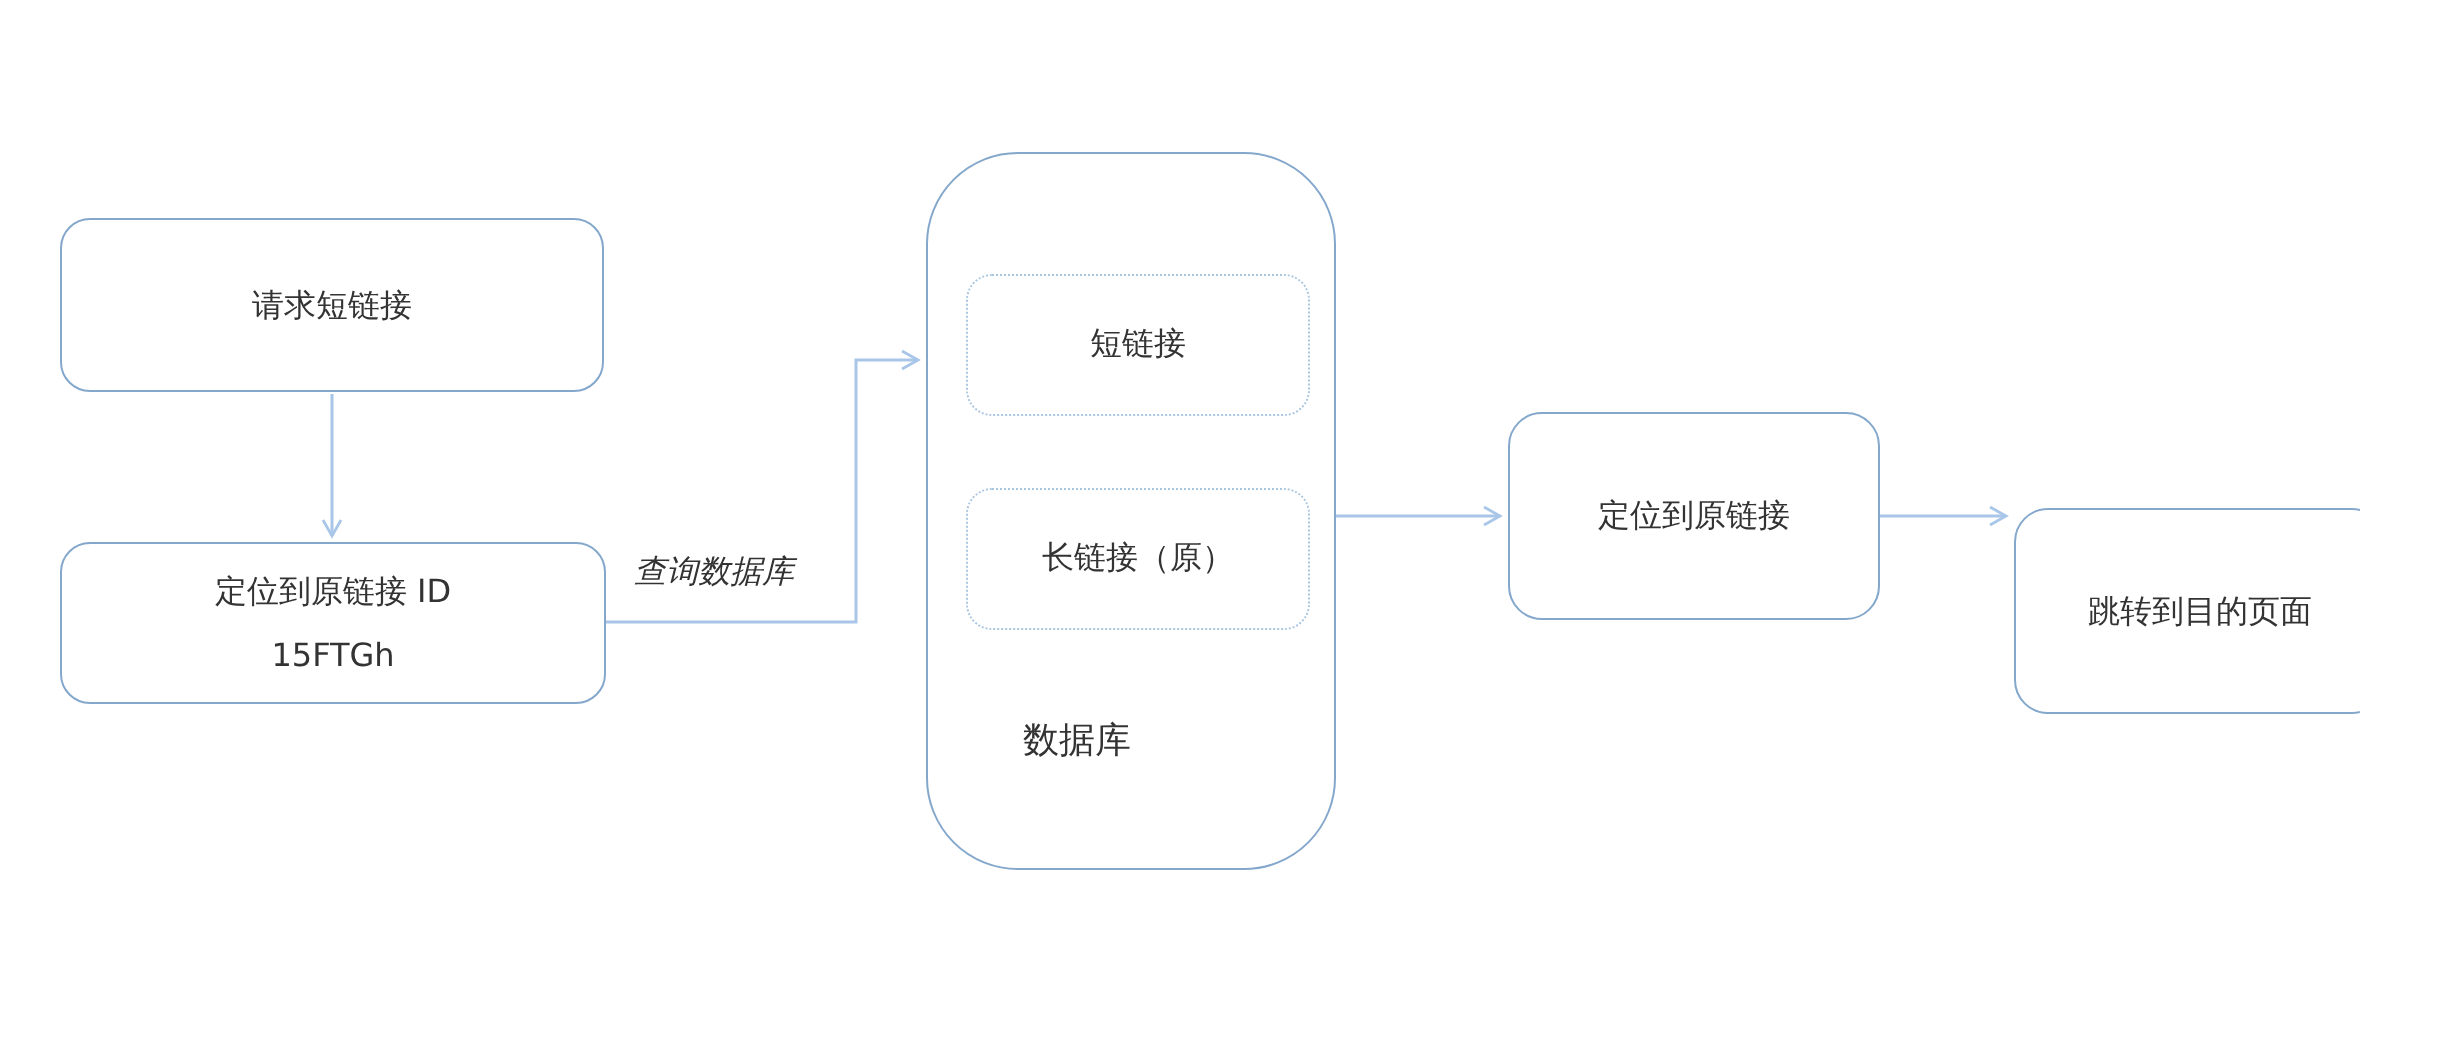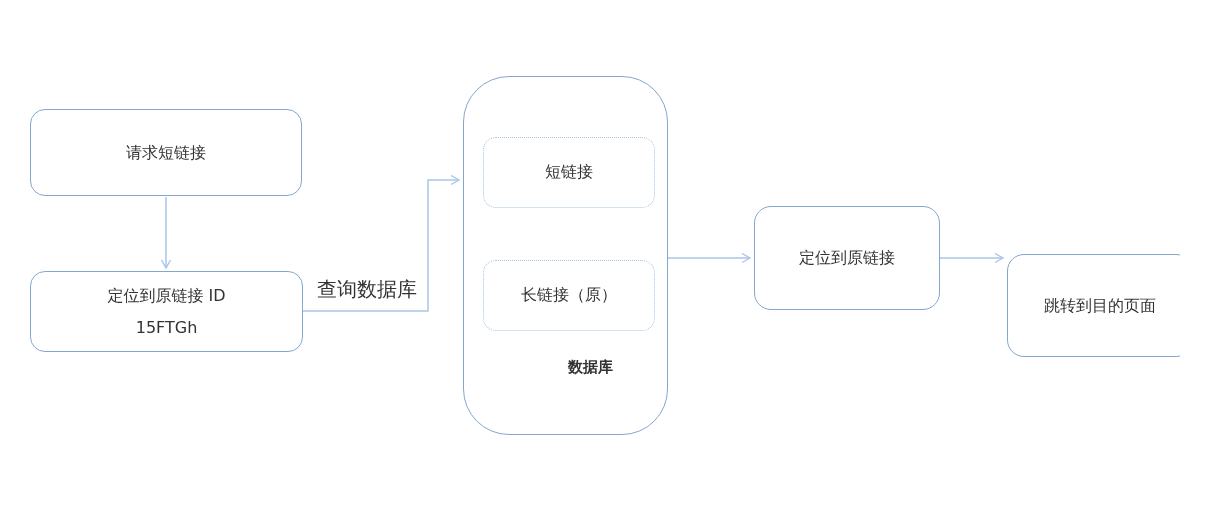--- a/index.html
+++ b/index.html
@@ -58,37 +58,38 @@
     background:var(--background);
     display:flex;
     align-items:center;
     justify-content:center;
     text-align:center;
     font-size:16px;
     color:var(--text);
     font-family:Liberation Mono, monospace;
   }
   .dashed-short{left:483px;top:137px;width:172px;height:71px;}
-  .dashed-long{left:483px;top:260px;width:172px;height:71px;}
+  .dashed-long{left:483px;top:244px;width:172px;height:71px;}
   .db-label{
     position:absolute;
-    left:488px;top:358px;width:205px;
+    left:436px;top:358px;width:205px;
     text-align:center;
-    font-weight:bold;
-    font-size:15px;
+    font-weight:normal;
+    font-size:18px;
     color:var(--text);
   }
   .node-locate{left:754px;top:206px;width:186px;height:104px;border-radius:17px;}
   .node-jump{left:1007px;top:207px;width:186px;height:103px;border-radius:17px;margin-top:47px;}
   .edge-label{
     position:absolute;
     left:317px;top:276px;
-    font-size:20px;
+    font-size:16px;
     color:var(--text);
     white-space:nowrap;
+    font-style:italic;
   }
 </style>
 </head>
 <body>
 
 <div class="canvas">
 
   <svg class="connector-layer" width="1224" height="525">
     <defs>
       <marker id="chev" markerWidth="14" markerHeight="14" refX="9" refY="5.5" orient="auto" markerUnits="userSpaceOnUse">

